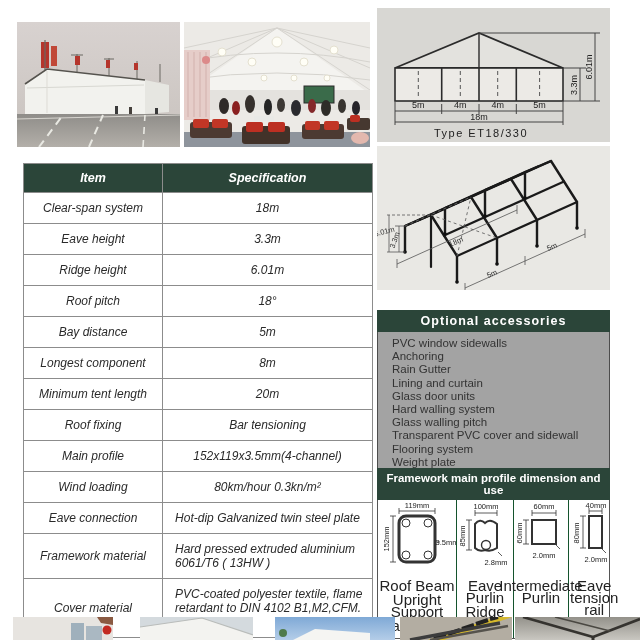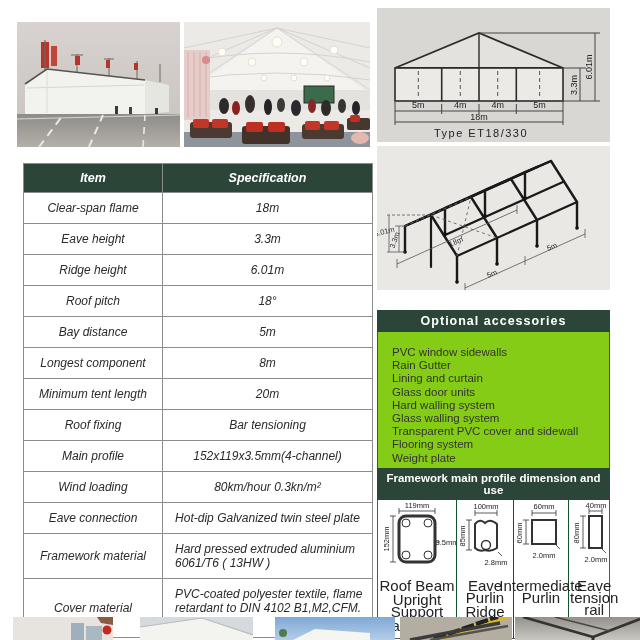--- a/index.html
+++ b/index.html
@@ -11,22 +11,22 @@
   #photo-street{left:17px;top:22px;width:163px;height:125px;}
   #photo-interior{left:184px;top:22px;width:186px;height:125px;}
 
   
   .panel-front{position:absolute;left:377px;top:8px;width:233px;height:134px;background:#d8d7d3;}
   .panel-3d{position:absolute;left:377px;top:146px;width:233px;height:144px;background:#e9e8e4;}
 
   .acc-panel{position:absolute;left:377px;top:310px;width:233px;}
   .acc-header{background:#2b4539;color:#fff;font-weight:bold;font-size:12.5px;
               text-align:center;padding:4px 0;letter-spacing:1px;}
-  .acc-body{border:1px solid #4d4d4d;border-top:none;background:#84cc16;
-            padding:14px 6px 6px 14px;font-size:11.5px;line-height:13.2px;color:#333;}
+  .acc-body{border:1px solid #4d4d4d;border-top:none;background:#a3a3a3;
+            padding:5px 6px 6px 14px;font-size:11.5px;line-height:13.2px;color:#333;}
   .acc-body ul{margin:0;padding:0;list-style:none;}
 
   .fw-panel{position:absolute;left:377px;top:468px;width:233px;}
   .fw-header{background:#2b4539;color:#fff;font-weight:bold;font-size:11.5px;
              text-align:center;padding:4px 8px;}
   .fw-body{border:1px solid #555;border-top:none;background:#fff;display:grid;
            grid-template-columns:79px 57px 55px 1fr;}
   .fw-cell{border-right:1px solid #14532d;padding:2px 1px 6px 1px;display:flex;
            flex-direction:column;align-items:center;}
   .fw-cell:last-child{border-right:none;}
@@ -256,25 +256,26 @@
         <text x="176" y="103" transform="rotate(-24 176 103)">5m</text>
       </g>
     </svg>
   </div>
 
   <div class="acc-panel">
     <div class="acc-header">Optional  accessories</div>
     <div class="acc-body">
       <ul>
         <li>PVC window sidewalls</li>
+        <li>Anchoring</li>
         <li>Rain Gutter</li>
         <li>Lining and curtain</li>
         <li>Glass door units</li>
         <li>Hard walling system</li>
-        <li>Glass walling system</li>
+        <li>Glass walling pitch</li>
         <li>Transparent PVC cover and sidewall</li>
         <li>Flooring system</li>
         <li>Weight plate</li>
       </ul>
     </div>
   </div>
 
   <div class="fw-panel">
     <div class="fw-header">Framework main profile dimension and use</div>
     <div class="fw-body">
@@ -367,21 +368,21 @@
   </div>
 
   <div id="spec-table-wrap">
     <table class="spec">
       <tbody>
           <tr>
         <th>Item</th>
         <th>Specification</th>
       </tr>
       <tr>
-            <td class="item">Clear-span flame</td>
+            <td class="item">Clear-span system</td>
             <td class="spec">18m</td>
           </tr>
       <tr>
             <td class="item">Eave height</td>
             <td class="spec">3.3m</td>
           </tr>
       <tr>
             <td class="item">Ridge height</td>
             <td class="spec">6.01m</td>
           </tr>

